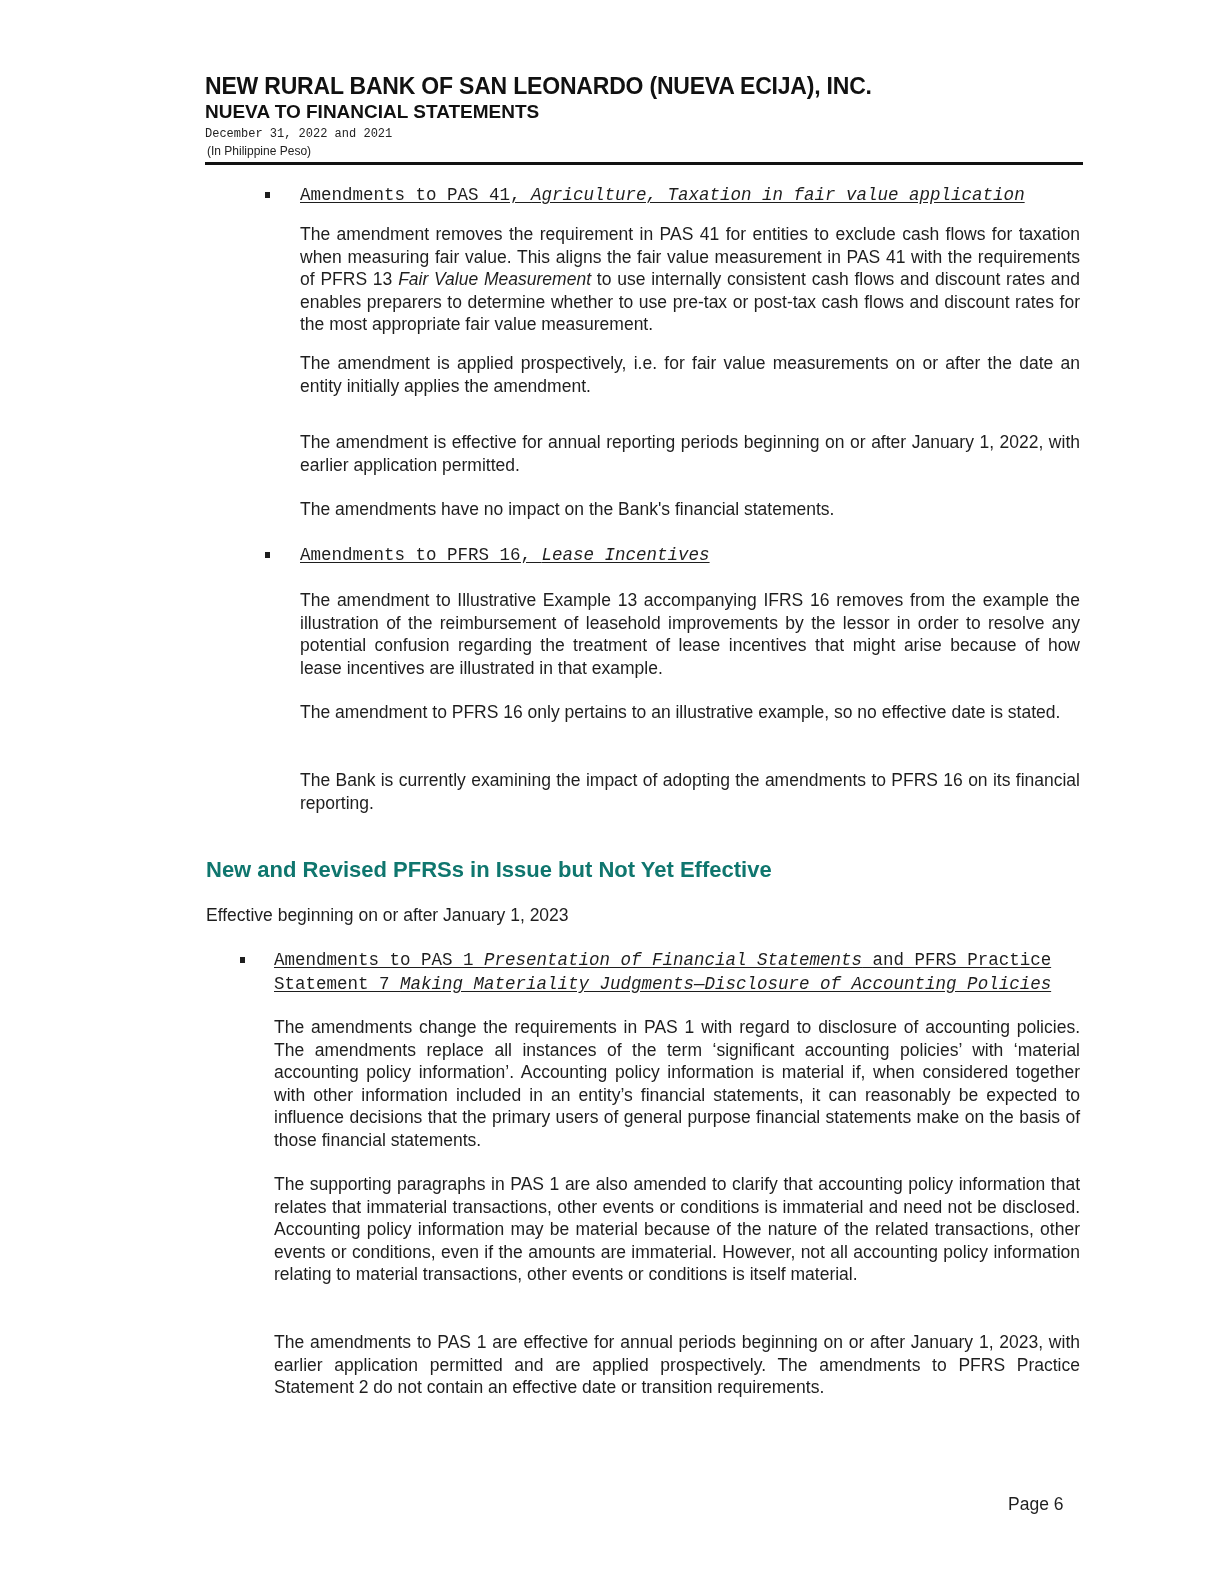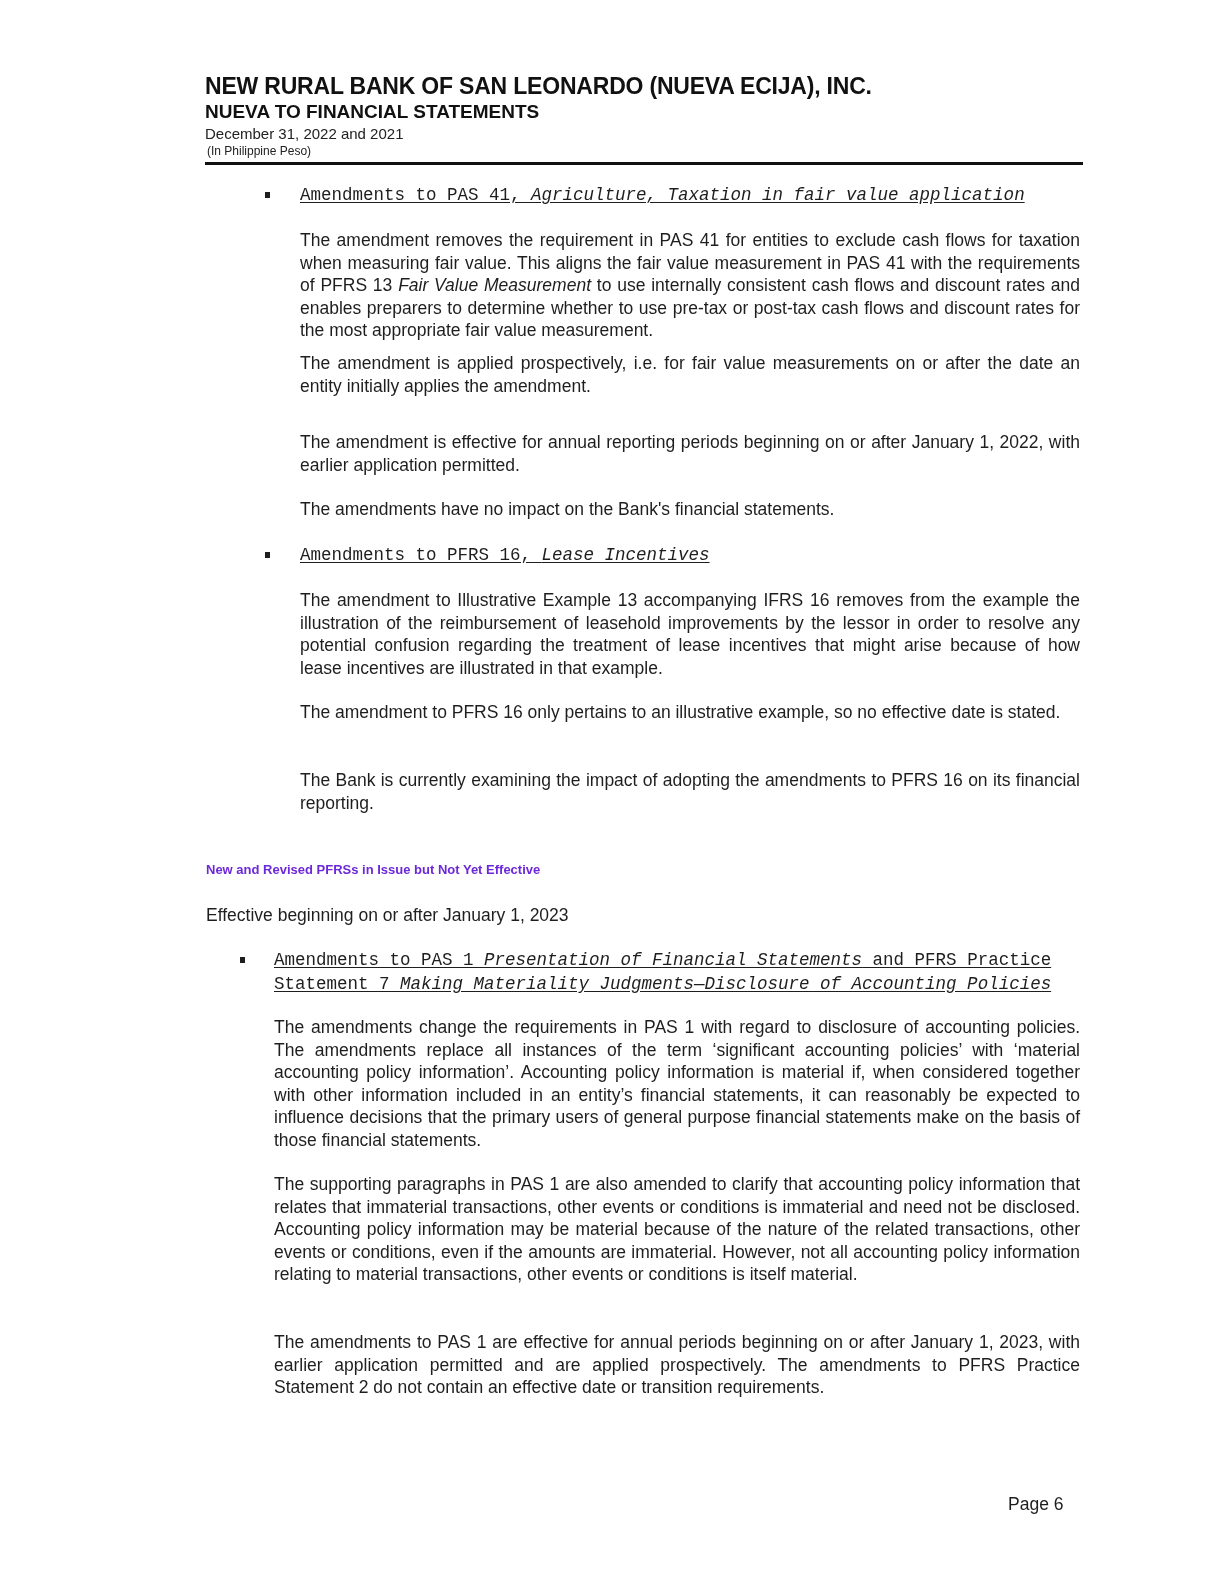--- a/index.html
+++ b/index.html
@@ -28,23 +28,24 @@
       letter-spacing: -0.2px;
       color: #111;
     }
     .notes-title {
       font-size: 19px;
       font-weight: bold;
       line-height: 24px;
       color: #111;
     }
     .period {
-      font-size: 15px;
+      font-size: 12px;
       line-height: 20px;
       color: #222;
+      font-family: Liberation Mono, monospace;
     }
     .currency {
       font-size: 12px;
       line-height: 15px;
       margin-left: 2px;
       color: #222;
     }
     .header-rule {
       position: absolute;
       left: 205px;
@@ -73,24 +74,24 @@
       width: 5px;
       height: 6px;
       background: #1e1e1e;
     }
     .u { text-decoration: underline; text-underline-offset: 2px; font-family: Liberation Mono, monospace; }
     .i { font-style: italic; }
     .section-heading {
       position: absolute;
       left: 206px;
       top: 859px;
-      font-size: 13px;
+      font-size: 22px;
       font-weight: bold;
       line-height: 22px;
-      color: #6d28d9;
+      color: #0f766e;
     }
     .subheading {
       position: absolute;
       left: 206px;
       top: 904px;
       font-size: 17.5px;
       line-height: 22px;
       color: #1e1e1e;
     }
     .page-number {
@@ -110,21 +111,21 @@
   <div class="notes-title">NUEVA TO FINANCIAL STATEMENTS</div>
   <div class="period">December 31, 2022 and 2021</div>
   <div class="currency">(In Philippine Peso)</div>
 </div>
 <div class="header-rule"></div>
 
 <div class="bullet" style="left:265px; top:192px;"></div>
 <div class="bullet-row" style="left:300px; top:183px;">
   <span class="u">Amendments to PAS 41, </span><span class="u i">Agriculture, Taxation in fair value application</span>
 </div>
-<div class="para c1" style="top:229px;">
+<div class="para c1" style="top:223px;">
   <span>The amendment removes the requirement in PAS 41 for entities to exclude cash flows for taxation when measuring fair value. This aligns the fair value measurement in PAS 41 with the requirements of PFRS 13 </span><span class="i">Fair Value Measurement</span><span> to use internally consistent cash flows and discount rates and enables preparers to determine whether to use pre-tax or post-tax cash flows and discount rates for the most appropriate fair value measurement.</span>
 </div>
 <div class="para c1" style="top:352px;">The amendment is applied prospectively, i.e. for fair value measurements on or after the date an entity initially applies the amendment.</div>
 <div class="para c1" style="top:431px;">The amendment is effective for annual reporting periods beginning on or after January 1, 2022, with earlier application permitted.</div>
 <div class="para c1" style="top:498px;">The amendments have no impact on the Bank's financial statements.</div>
 
 <div class="bullet" style="left:265px; top:552px;"></div>
 <div class="bullet-row" style="left:300px; top:543px;">
   <span class="u">Amendments to PFRS 16, </span><span class="u i">Lease Incentives</span>
 </div>

